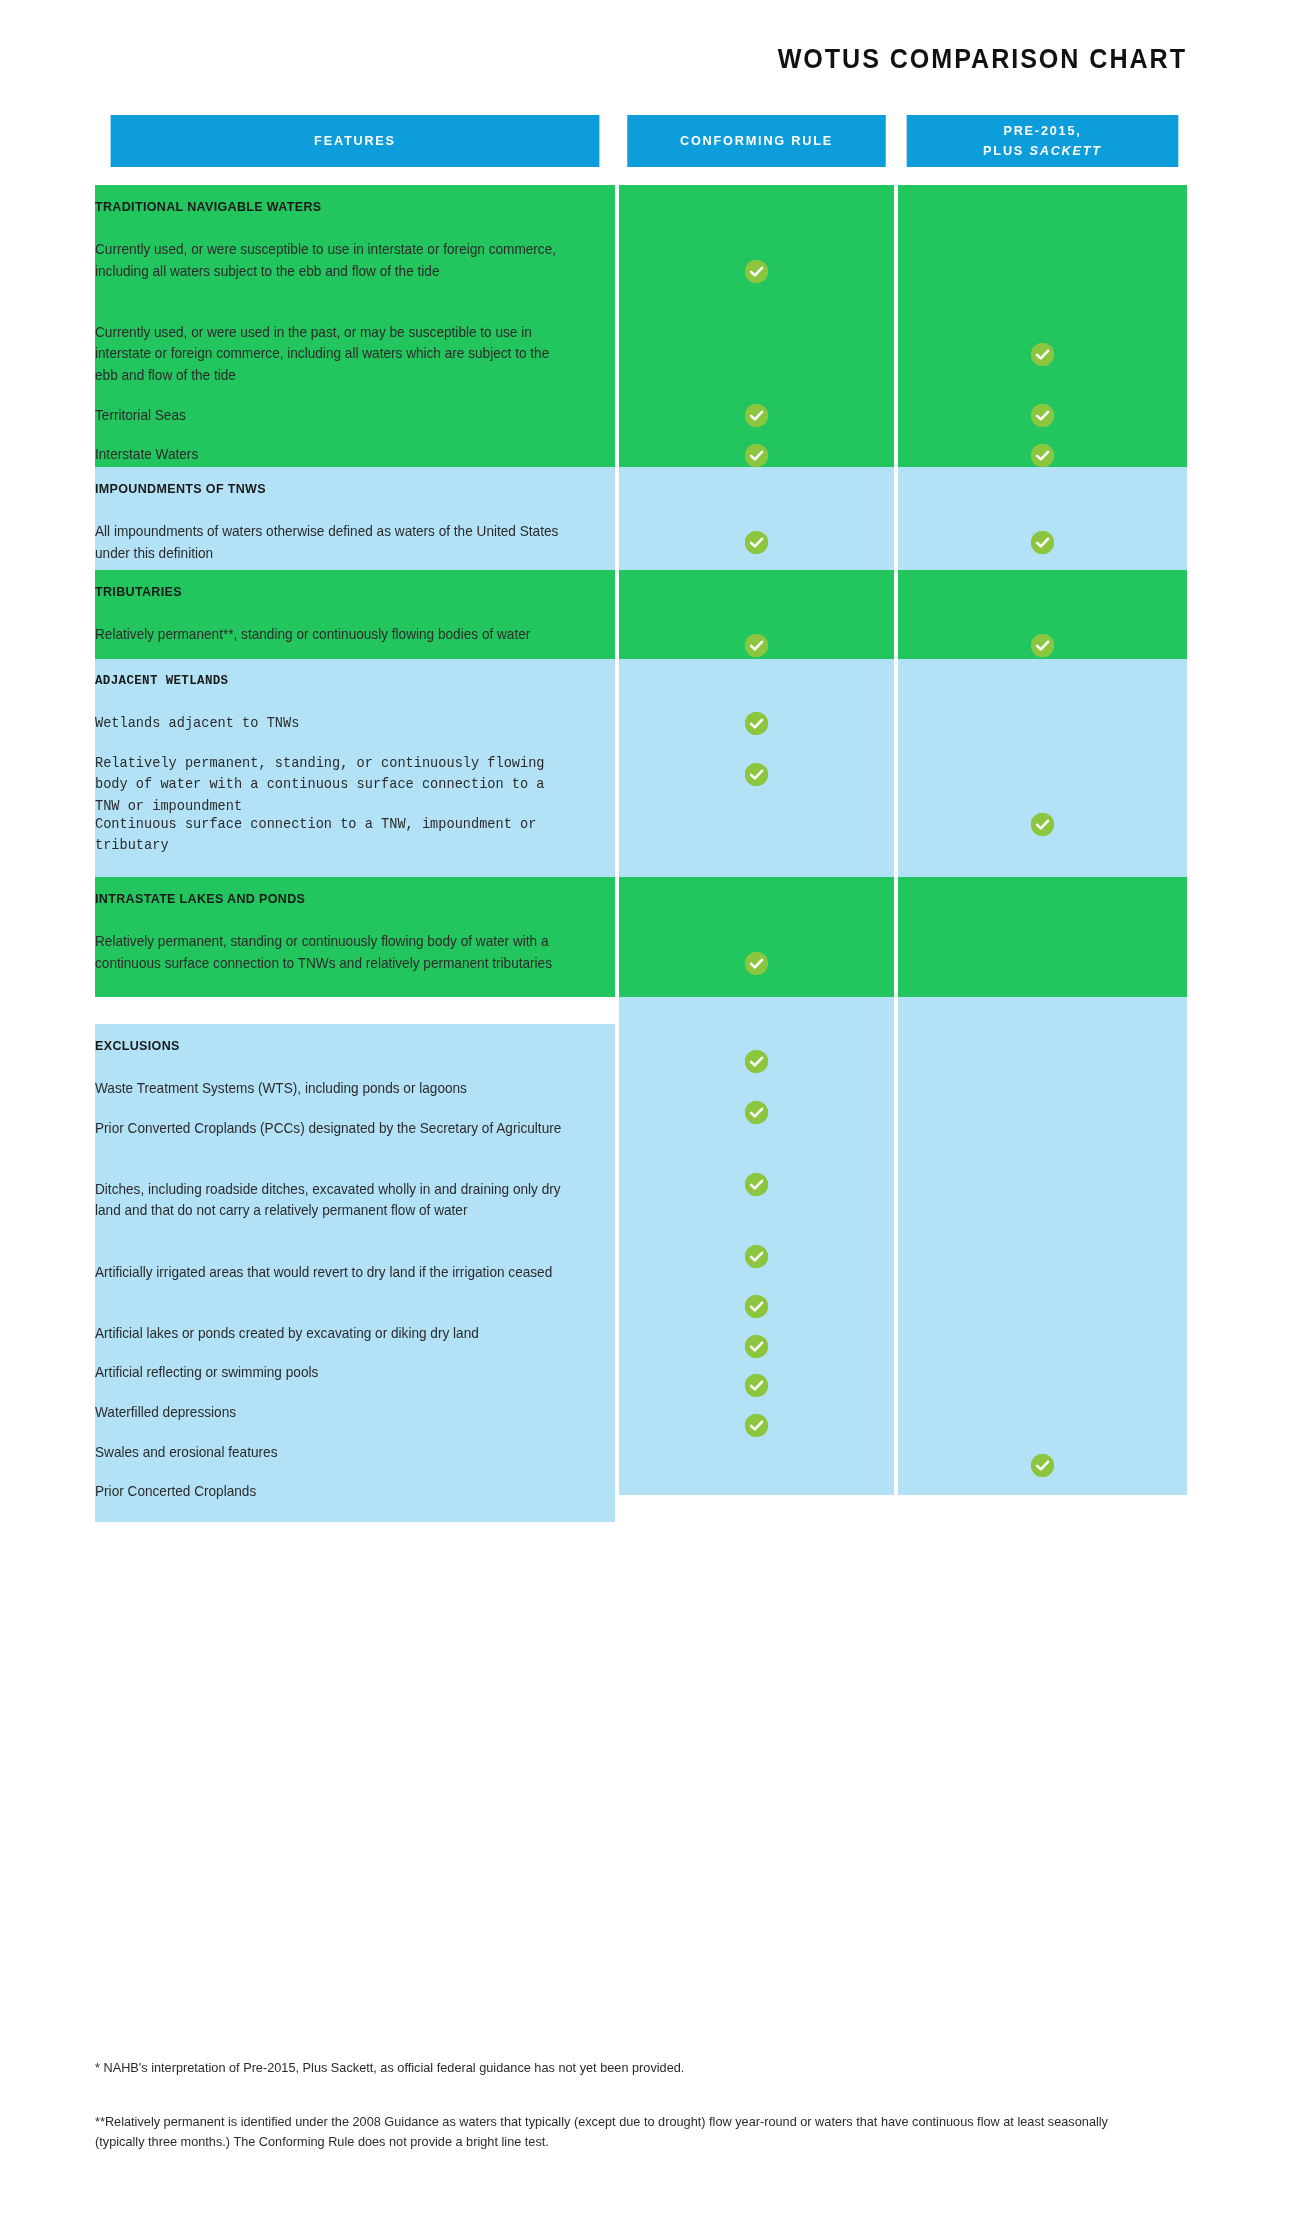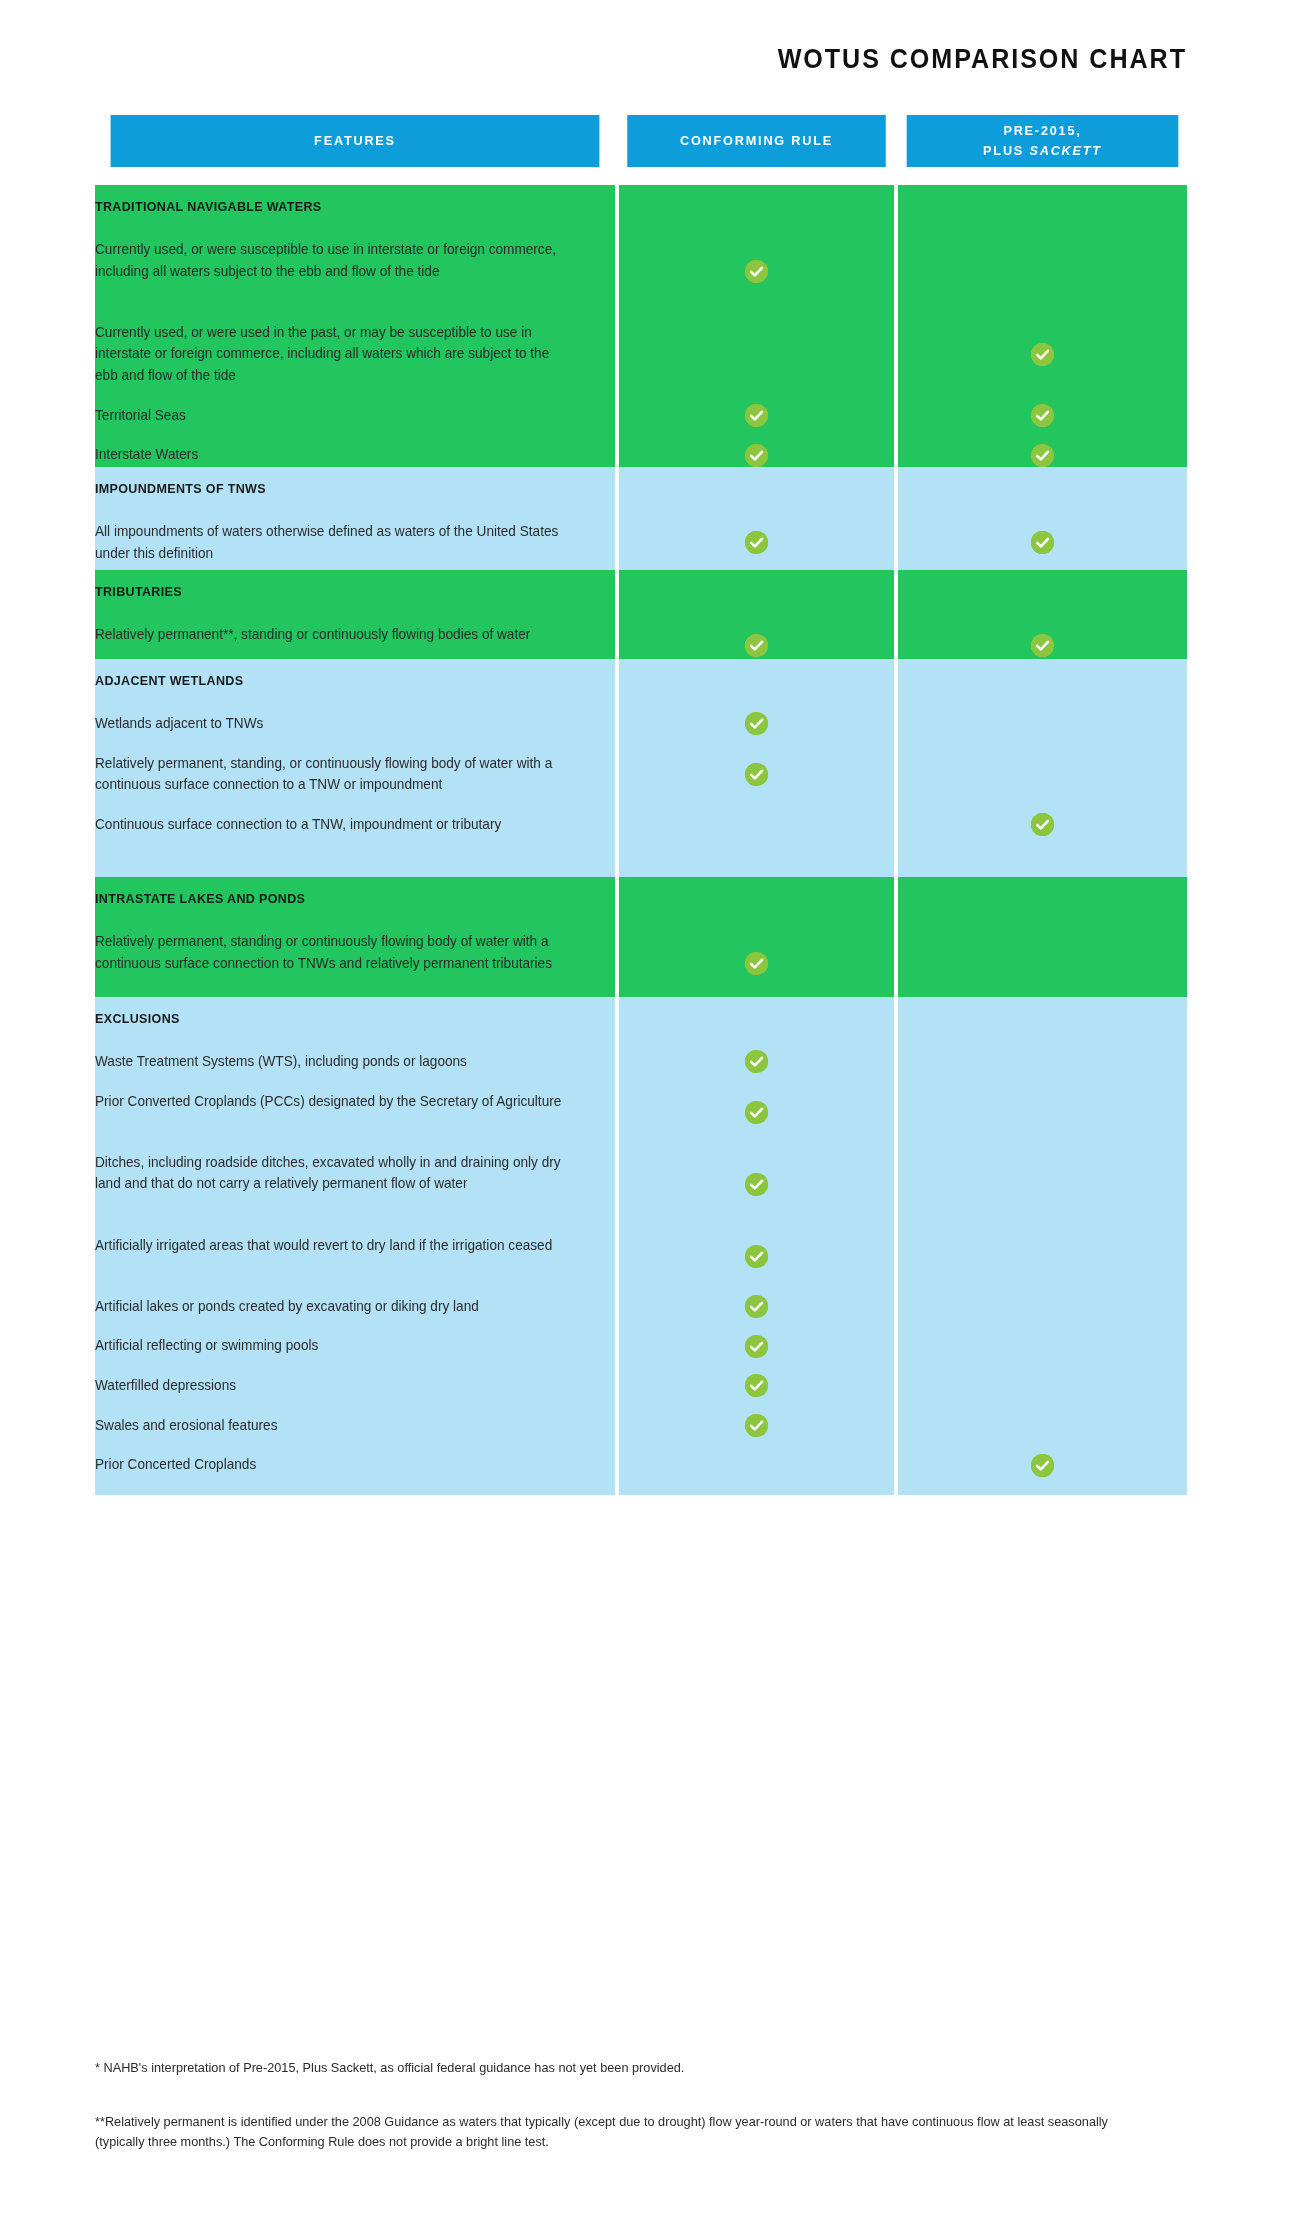--- a/index.html
+++ b/index.html
@@ -243,21 +243,21 @@
               <svg viewBox="0 0 23 23" xmlns="http://www.w3.org/2000/svg">
                 <circle cx="11.5" cy="11.5" r="11.5" fill="#8cc63e"></circle>
                 <path d="M6.1 11.9 L9.8 15.4 L17.0 7.8" fill="none" stroke="#ffffff" stroke-width="2.6" stroke-linecap="round" stroke-linejoin="round"></path>
               </svg>
             </span>
           </div>
         </div>
       </div>
       <div class="band shaded" style="position: absolute; left: 0px; top: 492px; width: 1092px; height: 218px;">
         <div class="row">
-          <div class="c-feat cell" style="height: 218px;">
+          <div class="c-feat cell" style="height: 218px; font-family: Liberation Mono, monospace;">
             <div class="sec-head" style="top: 14px;">ADJACENT WETLANDS</div>
             <div class="feat-txt" style="top: 54px;">Wetlands adjacent to TNWs</div>
             <div class="feat-txt" style="top: 93.6px;">Relatively permanent, standing, or continuously flowing body of water with a continuous surface connection to a TNW or impoundment</div>
             <div class="feat-txt" style="top: 154.8px;">Continuous surface connection to a TNW, impoundment or tributary</div>
           </div>
           <div class="c-gap"></div>
           <div class="c-conf cell" style="height: 218px;">
             <span class="check" style="left: 126px; top: 53.3px;">
               <svg viewBox="0 0 23 23" xmlns="http://www.w3.org/2000/svg">
                 <circle cx="11.5" cy="11.5" r="11.5" fill="#8cc63e"></circle>
@@ -296,21 +296,21 @@
                 <path d="M6.1 11.9 L9.8 15.4 L17.0 7.8" fill="none" stroke="#ffffff" stroke-width="2.6" stroke-linecap="round" stroke-linejoin="round"></path>
               </svg>
             </span>
           </div>
           <div class="c-gap"></div>
           <div class="c-pre cell" style="height: 120px;"></div>
         </div>
       </div>
       <div class="band shaded" style="position: absolute; left: 0px; top: 830px; width: 1092px; height: 498px;">
         <div class="row">
-          <div class="c-feat cell" style="height: 498px;">
+          <div class="c-feat cell" style="height: 498px; margin-top: 27px;">
             <div class="sec-head" style="top: 14px;">EXCLUSIONS</div>
             <div class="feat-txt" style="top: 54px;">Waste Treatment Systems (WTS), including ponds or lagoons</div>
             <div class="feat-txt" style="top: 93.6px;">Prior Converted Croplands (PCCs) designated by the Secretary of Agriculture</div>
             <div class="feat-txt" style="top: 154.8px;">Ditches, including roadside ditches, excavated wholly in and draining only dry land and that do not carry a relatively permanent flow of water</div>
             <div class="feat-txt" style="top: 237.6px;">Artificially irrigated areas that would revert to dry land if the irrigation ceased</div>
             <div class="feat-txt" style="top: 298.8px;">Artificial lakes or ponds created by excavating or diking dry land</div>
             <div class="feat-txt" style="top: 338.4px;">Artificial reflecting or swimming pools</div>
             <div class="feat-txt" style="top: 378px;">Waterfilled depressions</div>
             <div class="feat-txt" style="top: 417.6px;">Swales and erosional features</div>
             <div class="feat-txt" style="top: 457.2px;">Prior Concerted Croplands</div>

